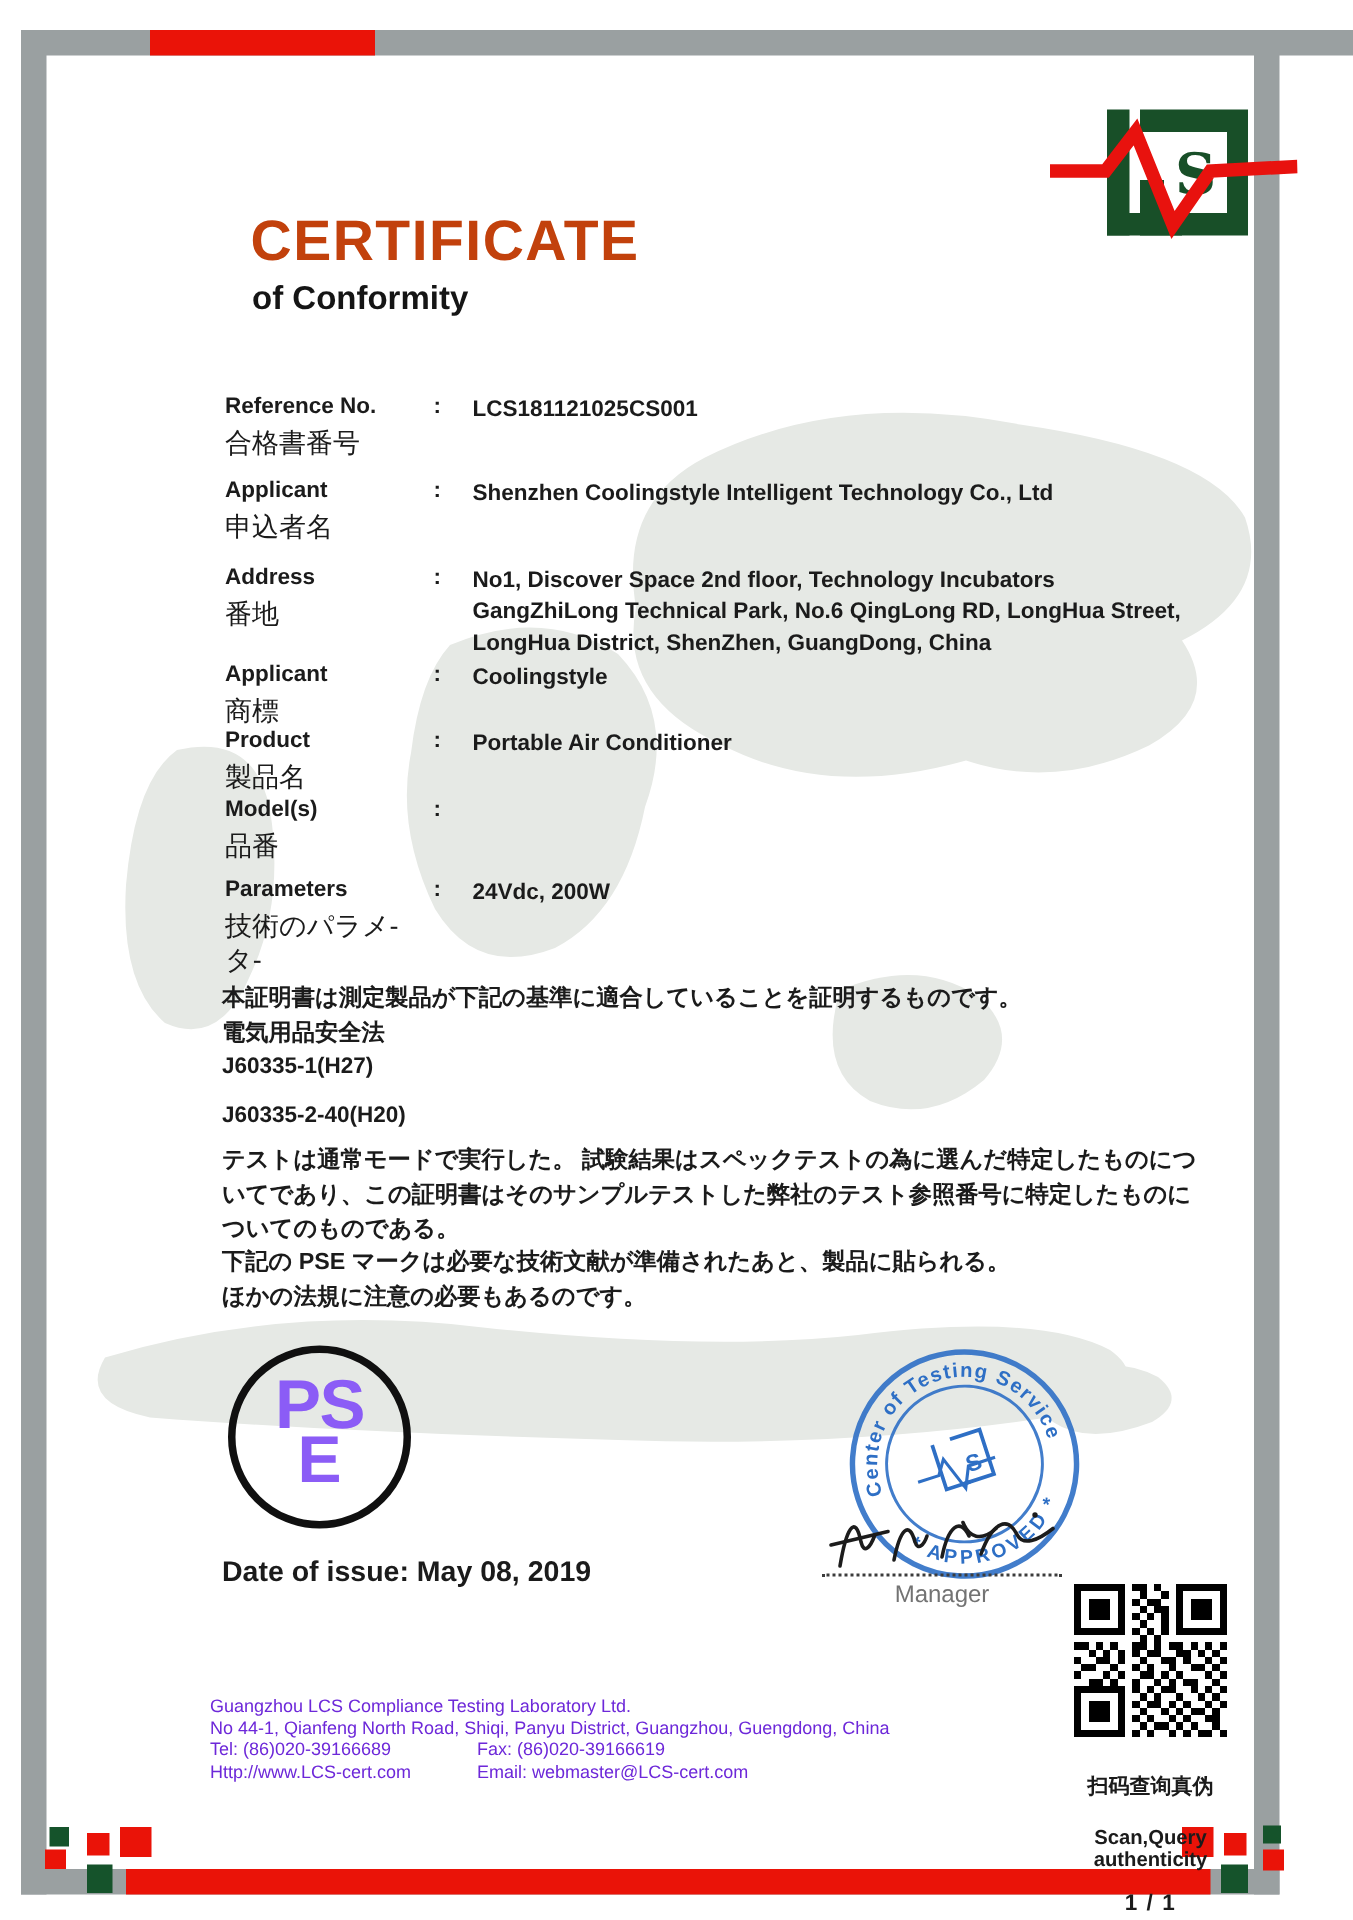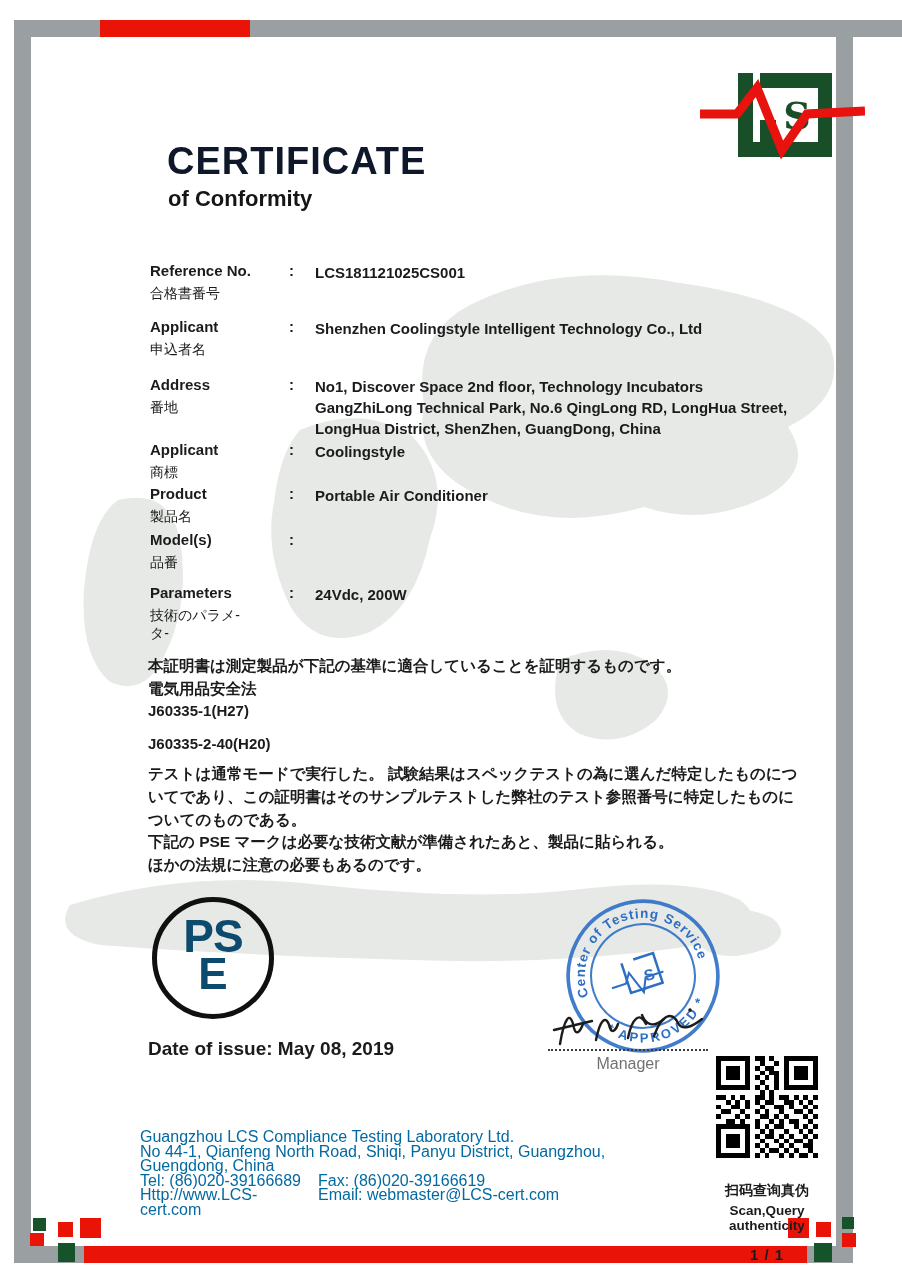--- a/index.html
+++ b/index.html
@@ -12,50 +12,50 @@
   .bar-right{left:836px;top:20px;width:17px;height:1243px;}
   .bar-bottom{left:14px;top:1246px;width:839px;height:17px;}
   .red-seg{position:absolute;left:100px;top:20px;width:150px;height:17px;background:#ea1308;}
   .red-bottom{position:absolute;left:84px;top:1246px;width:723px;height:17px;background:#ea1308;}
   .sq{position:absolute;}
   
   .map{position:absolute;left:0;top:0;width:902px;height:1280px;}
   
   .logo{position:absolute;left:700px;top:62px;width:165px;height:105px;}
   
-  .title{position:absolute;left:167px;top:140px;font-size:38px;font-weight:800;letter-spacing:1px;color:#0f172a;}
+  .title{position:absolute;left:167px;top:140px;font-size:38px;font-weight:800;letter-spacing:1px;color:#c2410c;}
   .subtitle{position:absolute;left:168px;top:186px;font-size:22px;font-weight:700;color:#151515;}
   
   .frow{position:absolute;left:150px;width:650px;display:grid;grid-template-columns:133px 20px 1fr;column-gap:6px;}
   .flabel{font-weight:bold;font-size:15px;line-height:1.25;}
-  .fjp{font-size:14px;font-weight:500;margin-top:3px;white-space:pre-line;line-height:1.3;}
+  .fjp{font-size:18px;font-weight:500;margin-top:3px;white-space:pre-line;line-height:1.3;}
   .fcolon{font-weight:bold;font-size:15px;}
   .fvalue{font-weight:bold;font-size:15px;white-space:pre-line;line-height:1.4;}
   
   .jp{position:absolute;left:148px;width:660px;font-size:15.5px;font-weight:700;line-height:1.47;white-space:pre-line;}
   .std{position:absolute;left:148px;font-size:15px;font-weight:bold;}
   
   .pse{position:absolute;left:152px;top:897px;width:112px;height:112px;border:5px solid #101010;
-       border-radius:50%;text-align:center;color:#0c4a6e;}
+       border-radius:50%;text-align:center;color:#8b5cf6;}
   .pse-ps{font-size:46px;font-weight:800;line-height:1;margin-top:11px;letter-spacing:-1px;}
   .pse-e{font-size:44px;font-weight:800;line-height:1;margin-top:-7px;}
   
   .stamp{position:absolute;left:560px;top:893px;width:166px;height:166px;}
   .sig{position:absolute;left:550px;top:1000px;width:160px;height:52px;}
   .sigline{position:absolute;left:548px;top:1049px;width:160px;border-top:2px dotted #3c3c3c;}
   .manager{position:absolute;left:548px;top:1055px;width:160px;text-align:center;font-size:16px;color:#737373;}
   .dateline{position:absolute;left:148px;top:1038px;font-size:19px;font-weight:bold;}
   
   .qrbox{position:absolute;left:692px;top:1056px;width:150px;text-align:center;}
   .qr{width:102px;height:102px;margin:0 auto;display:block;}
   .qr-cn{font-size:14px;font-weight:bold;margin-top:24px;}
-  .qr-en{font-size:13.5px;font-weight:bold;margin-top:3px;}
+  .qr-en{font-size:13.5px;font-weight:bold;margin-top:17px;}
   .qr-page{font-size:15px;font-weight:bold;margin-top:13px;letter-spacing:1px;}
   
-  .footer{position:absolute;left:140px;top:1130px;width:500px;font-size:16px;line-height:14.6px;color:#0369a1;}
+  .footer{position:absolute;left:140px;top:1130px;width:500px;font-size:12px;line-height:14.6px;color:#6d28d9;}
   .fline{display:grid;grid-template-columns:178px auto;}
 </style>
 </head>
 <body>
 
 <div class="page">
 
   <svg class="map" viewBox="0 0 902 1280" aria-hidden="true">
     <g fill="#e6e9e5">
       <path d="M470 305 q90 -45 210 -22 q125 18 150 62 q18 52 -42 82 q28 42 -22 70 q-62 30 -122 10 q-92 26 -162 -10 q-70 -32 -58 -92 q-12 -70 46 -100 z"></path>

